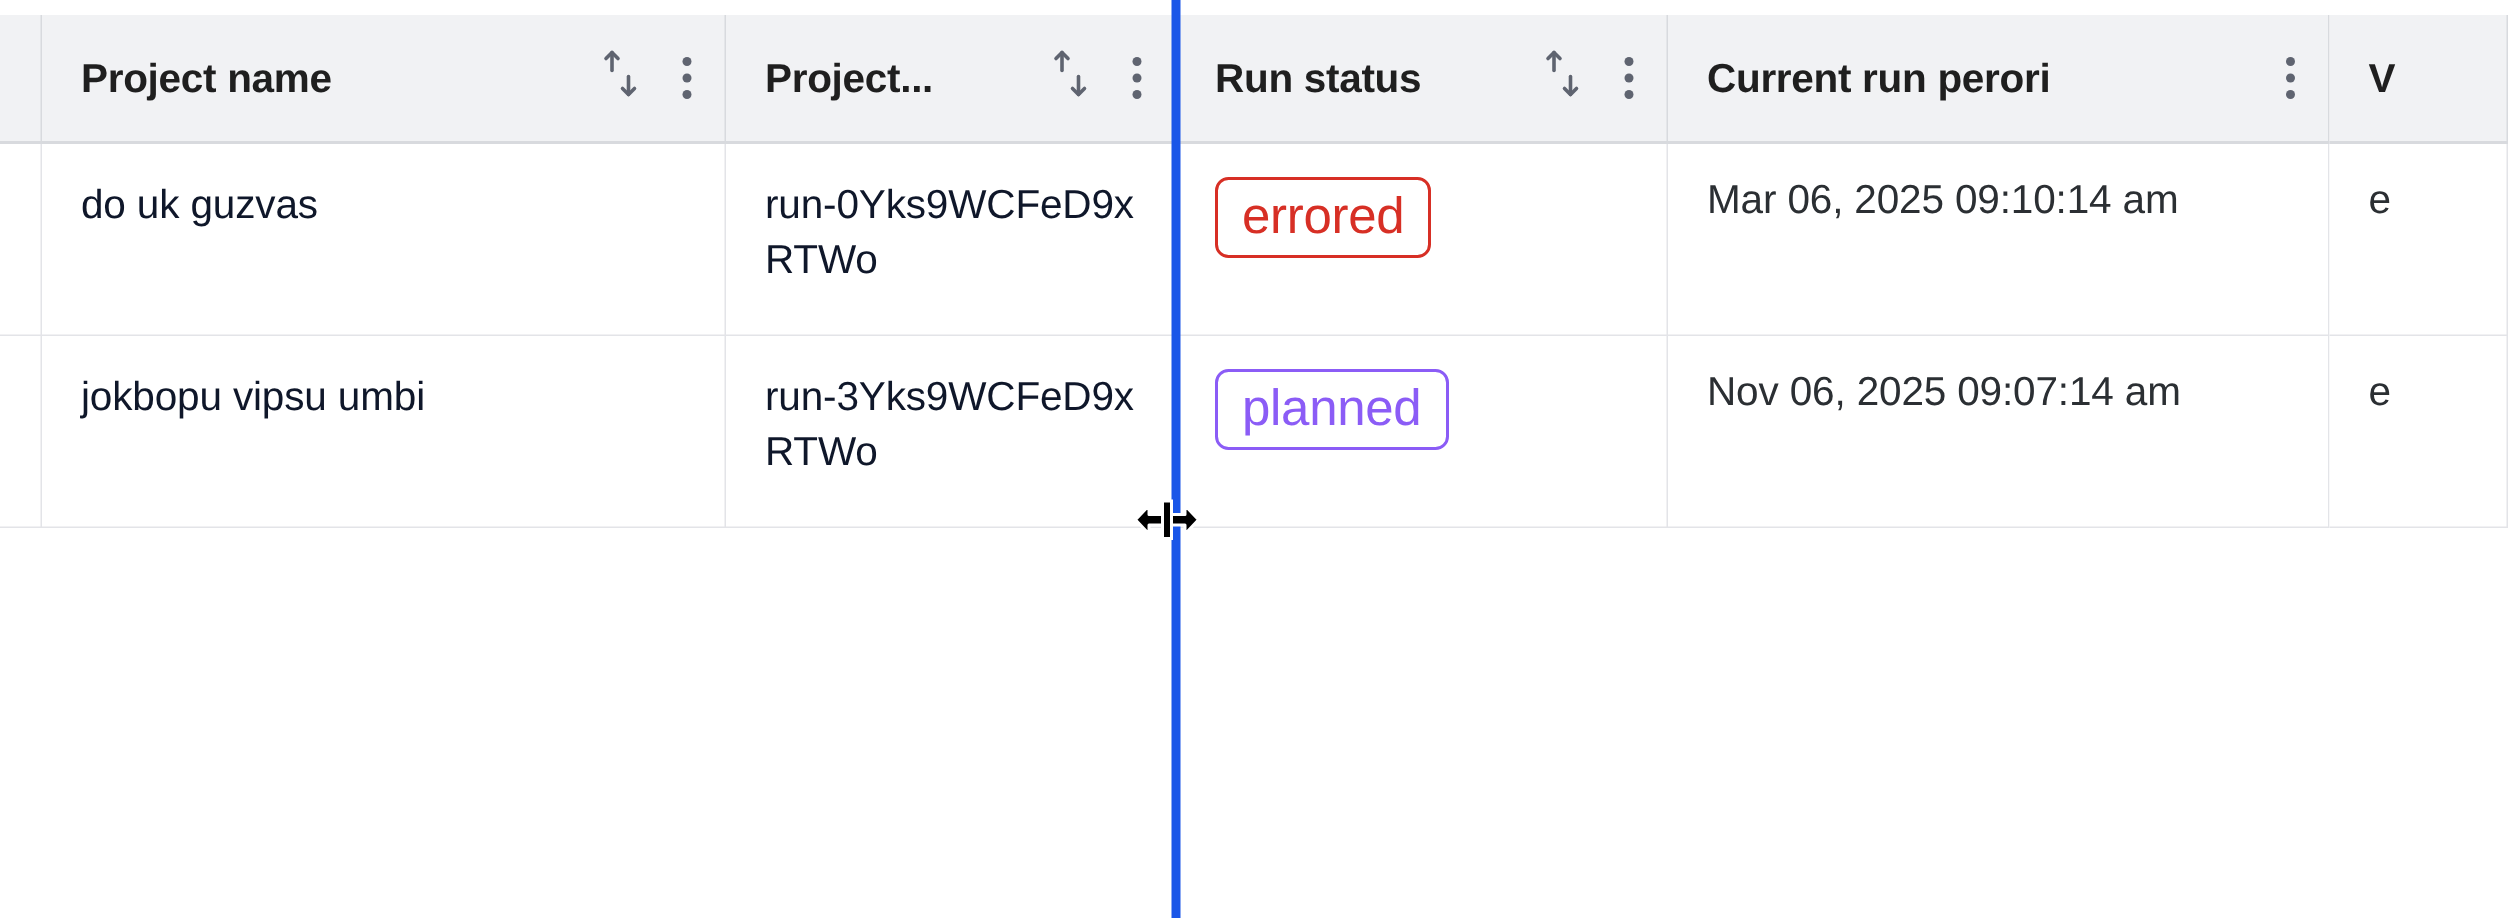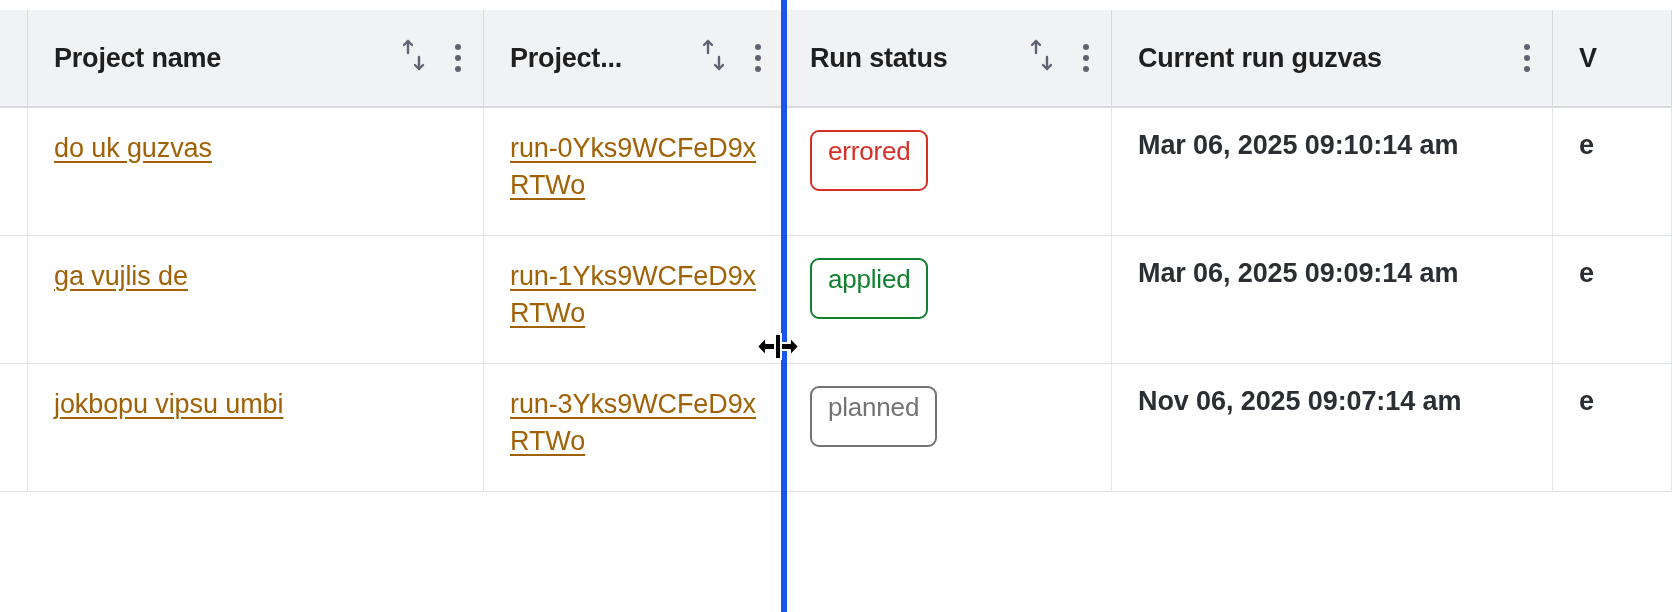--- a/index.html
+++ b/index.html
@@ -10,21 +10,21 @@
     overflow: hidden;
   }
   #app { position: relative; width: 1672px; height: 612px; background:#fff; }
 
   
   .tbl { position:absolute; left:0; top:10px; width:1672px; border-collapse:separate; border-spacing:0; table-layout:fixed; }
 
   
   .tbl thead th {
     background:#f1f2f4;
-    height:98px;
+    height:86px;
     border-bottom:2px solid #d8dade;
     border-right:1px solid #d8dade;
     padding:0 0 0 26px;
     vertical-align:middle;
     text-align:right;
     font-size:27px;
     font-weight:bold;
     color:#1f1f1f;
     letter-spacing:-0.2px;
     white-space:nowrap;
@@ -45,40 +45,39 @@
     border-bottom:1px solid #e3e4e8;
     border-right:1px solid #e3e4e8;
     padding:22px 20px 0 26px;
     vertical-align:top;
     font-size:27px;
     color:#2b2f33;
     letter-spacing:-0.1px;
     overflow:hidden;
   }
   .tbl tbody td.spacer { padding:0; border-right:1px solid #e3e4e8; }
-  .tbl tbody td.nowrap { white-space:nowrap;font-weight:bold; }
+  .tbl tbody td.nowrap { white-space:nowrap; }
 
   a.cell-link {
-    color:#a16207;
-    text-decoration:underline;
+    color:#0f172a;
     text-underline-offset:4px;
     font-size:27px;
     line-height:1.38;
     word-break:break-all;
     cursor:pointer;
   }
   a.cell-link.plain { word-break:normal; white-space:nowrap; }
 
   
   .badge {
     display:inline-block;
     border:2px solid currentColor;
     border-radius:9px;
-    padding:5px 16px 23px;
-    font-size:26px;
+    padding:5px 16px 7px;
+    font-size:34px;
     line-height:1.12;
     letter-spacing:-0.2px;
     background:transparent;
     cursor:default;
   }
 
   
   .resize-guide {
     position:absolute; top:0; width:6px; height:612px;
     background:#1a56e8; z-index:40; pointer-events:none;
@@ -155,21 +154,21 @@
                 </svg></span>
               <span class="kebab">
                 <i></i>
                 <i></i>
                 <i></i>
               </span>
             </div>
           </th>
           <th>
             <div class="hdr-inner">
-              <span class="hdr-label">Current run guzvas</span>
+              <span class="hdr-label">Current run perori</span>
               <span class="hdr-spring"></span>
               <span class="kebab">
                 <i></i>
                 <i></i>
                 <i></i>
               </span>
             </div>
           </th>
           <th>
             <div class="hdr-inner">
@@ -183,31 +182,23 @@
         <tr>
           <td class="spacer"></td>
           <td><a class="cell-link plain">do uk guzvas</a></td>
           <td><a class="cell-link">run-0Yks9WCFeD9xRTWo</a></td>
           <td><span class="badge" style="color:#d72f25">errored</span></td>
           <td class="nowrap"><span>Mar 06, 2025 09:10:14 am</span></td>
           <td class="nowrap"><span>e</span></td>
         </tr>
         <tr>
           <td class="spacer"></td>
-          <td><a class="cell-link plain">ga vujlis de</a></td>
-          <td><a class="cell-link">run-1Yks9WCFeD9xRTWo</a></td>
-          <td><span class="badge" style="color:#11802f">applied</span></td>
-          <td class="nowrap"><span>Mar 06, 2025 09:09:14 am</span></td>
-          <td class="nowrap"><span>e</span></td>
-        </tr>
-        <tr>
-          <td class="spacer"></td>
           <td><a class="cell-link plain">jokbopu vipsu umbi</a></td>
           <td><a class="cell-link">run-3Yks9WCFeD9xRTWo</a></td>
-          <td><span class="badge" style="color:#737373">planned</span></td>
+          <td><span class="badge" style="color:#8b5cf6">planned</span></td>
           <td class="nowrap"><span>Nov 06, 2025 09:07:14 am</span></td>
           <td class="nowrap"><span>e</span></td>
         </tr>
       </tbody>
   </table>
 
   <div class="resize-guide" id="resize-guide" style="left: 781px; background: rgb(26, 86, 232);"></div>
 
   <div class="cursor" id="mouse-cursor" style="left: 755px; top: 331px;">
     <svg width="46" height="38" viewBox="0 0 46 38" xmlns="http://www.w3.org/2000/svg">

